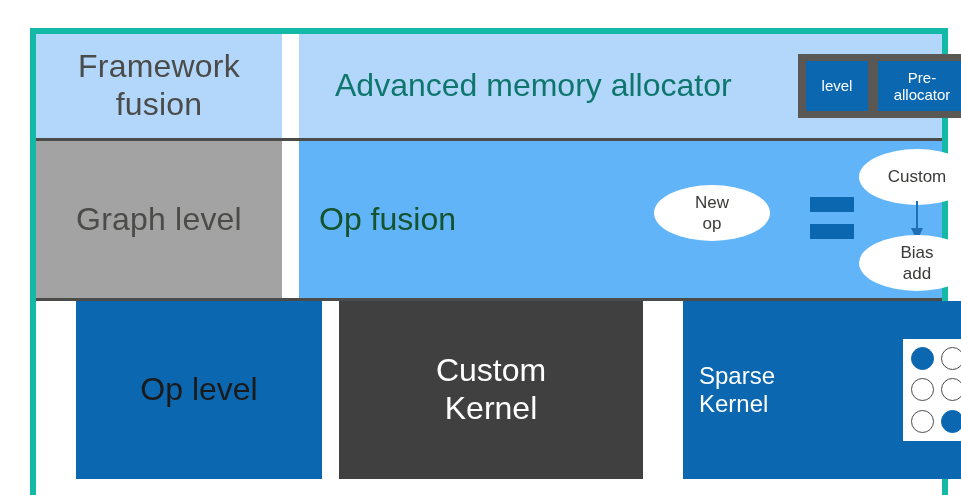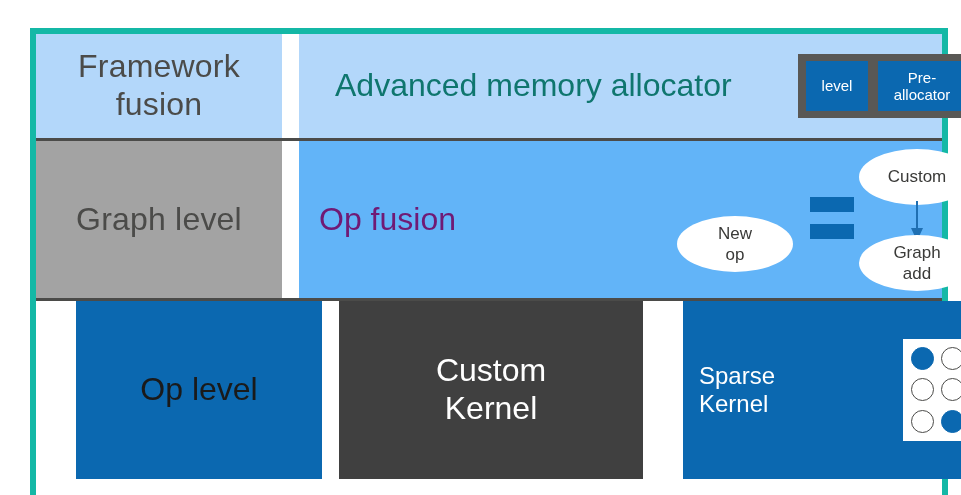--- a/index.html
+++ b/index.html
@@ -136,21 +136,21 @@
     font-weight: 400;
   }
   .label-muted {
     color: #0f766e;
     font-size: 32px;
     line-height: 1.18;
     font-weight: 400;
     padding-left: 36px;
   }
   .op-fusion-text {
-    color: #701a75;
+    color: #14532d;
     font-size: 32px;
     font-weight: 400;
     padding-left: 20px;
   }
   .sparse-text {
     color: #ffffff;
     font-size: 24px;
     line-height: 1.18;
     font-weight: 400;
     padding-left: 16px;
@@ -199,21 +199,21 @@
     background: #ffffff;
     border-radius: 50%;
     display: flex;
     align-items: center;
     justify-content: center;
     color: #3a3a38;
     font-size: 17px;
     line-height: 1.25;
     text-align: center;
   }
-  .ell-newop  { left: 378px; top: 44px; width: 116px; height: 56px; margin-top: 31px; }
+  .ell-newop  { left: 355px; top: 44px; width: 116px; height: 56px; }
   .ell-matmul { left: 560px; top:  8px; width: 116px; height: 56px; }
   .ell-bias   { left: 560px; top:  94px; width: 116px; height: 56px; }
 
   .eq-bar {
     position: absolute;
     left: 511px;
     width: 44px;
     height: 15px;
     background: #0b68b0;
   }
@@ -318,21 +318,21 @@
             <span>Custom</span>
           </div>
 
           <svg class="arrow-svg" viewBox="0 0 36 42">
             <line x1="18" y1="0" x2="18" y2="30" stroke="#1f6fb2" stroke-width="2"></line>
             <polygon points="18,40 12,27 24,27" fill="#1f6fb2"></polygon>
           </svg>
 
           <div class="ellipse ell-bias">
             <span>
-              <span>Graph</span><br>
+              <span>Bias</span><br>
               <span>add</span>
             </span>
           </div>
         </div>
       </div>
 
       <div class="gap gap-main"></div>
     </div>
 
     <div class="row row-op">

